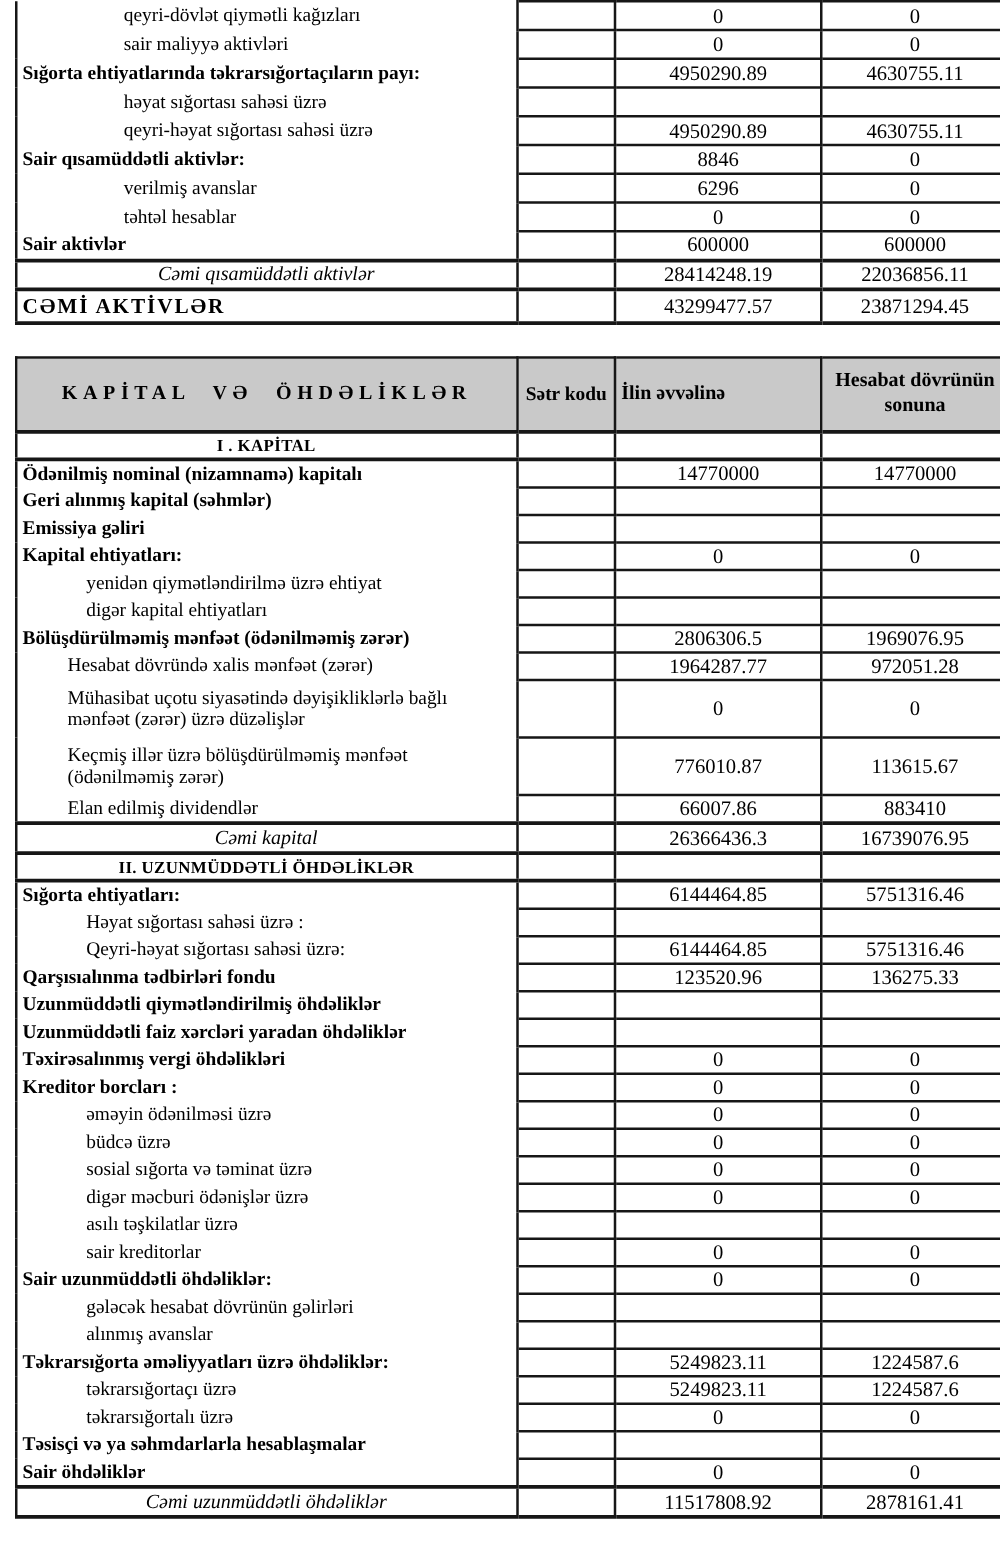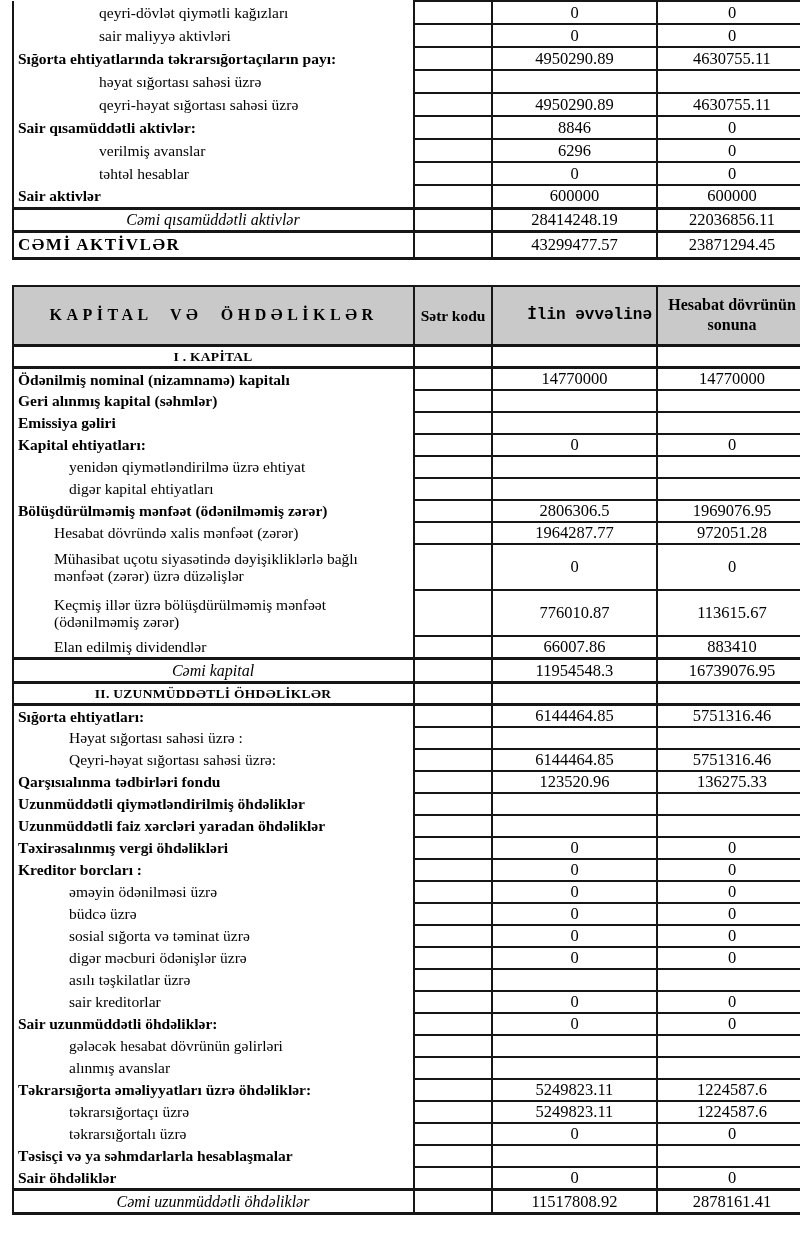--- a/index.html
+++ b/index.html
@@ -87,21 +87,21 @@
     font-weight: 700;
     padding: 2px 4px;
   }
   th.h-title {
     font-size: 16px;
     letter-spacing: 4.5px;
     word-spacing: 10px;
     text-align: center;
   }
   th.h-code  { font-size: 15.5px; text-align: center; line-height: 1.25; }
-  th.h-start { font-size: 16px; text-align: right; font-family: Liberation Mono, monospace; }
+  th.h-start { font-size: 16px; text-align: left; }
   th.h-end   { font-size: 16px; text-align: center; line-height: 1.25; }
 
   #liab-table tbody tr { height: 22px; }
   #liab-table tbody tr.tall { height: 46px; }
   #liab-table tbody tr.r-total { height: 24px; }
 </style>
 </head>
 <body>
 
 <div class="page">
@@ -269,21 +269,21 @@
         </tr>
         <tr class="r-ind1">
           <td class="lbl">Elan edilmiş dividendlər</td>
           <td class="code"></td>
           <td class="val">66007.86</td>
           <td class="val">883410</td>
         </tr>
         <tr class="r-total">
           <td class="lbl">Cəmi kapital</td>
           <td class="code"></td>
-          <td class="val">11954548.3</td>
+          <td class="val">26366436.3</td>
           <td class="val">16739076.95</td>
         </tr>
         <tr class="r-section">
           <td class="lbl">II. UZUNMÜDDƏTLİ ÖHDƏLİKLƏR</td>
           <td class="code"></td>
           <td class="val"></td>
           <td class="val"></td>
         </tr>
         <tr class="r-bold">
           <td class="lbl">Sığorta ehtiyatları:</td>

